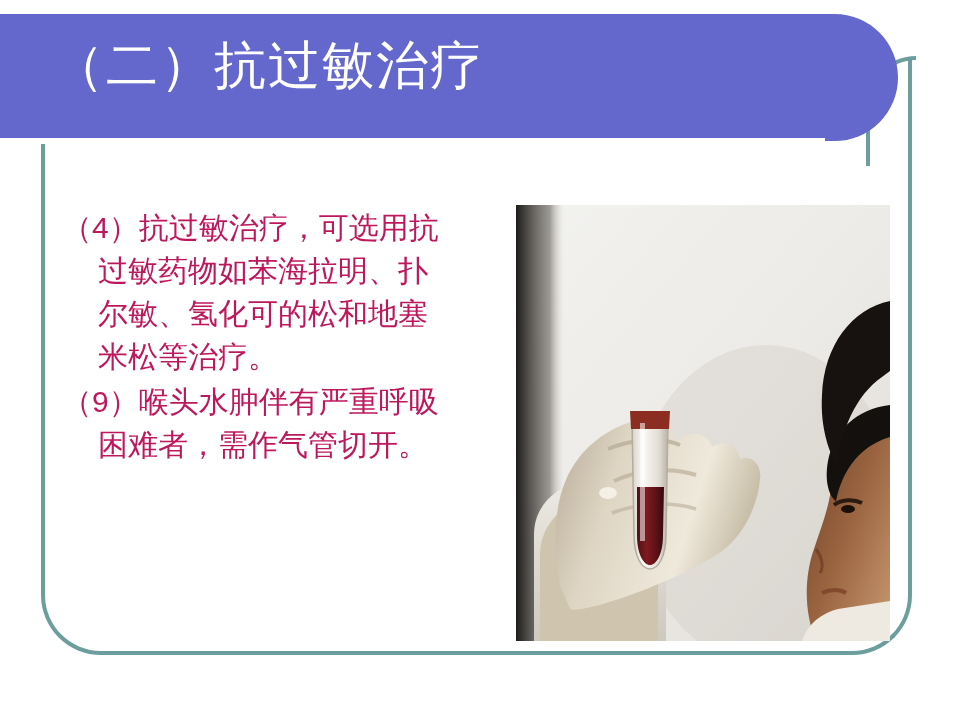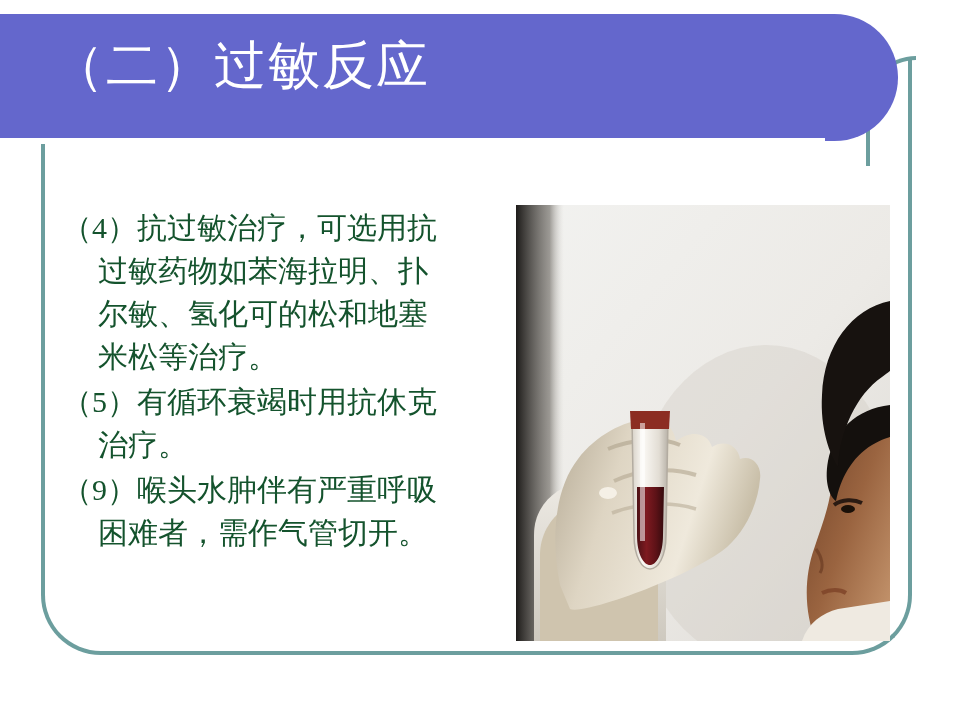--- a/index.html
+++ b/index.html
@@ -80,27 +80,27 @@
   
   .body-text {
     position: absolute;
     left: 62px;
     top: 206px;
     width: 400px;
   }
   .para {
     font-size: 30px;
     line-height: 43px;
-    color: #14532d;
+    color: #be185d;
     text-indent: 0;
     margin: 0 16px 2px 0;
     padding-left: 36px;
     text-indent: -36px;
     letter-spacing: 0px;
-    font-family: Liberation Serif, serif;
+    font-family: Liberation Sans, sans-serif;
   }
 
   
   .photo {
     position: absolute;
     left: 516px;
     top: 205px;
     width: 374px;
     height: 436px;
     overflow: hidden;
@@ -112,25 +112,24 @@
 <body>
 
 <div class="slide">
 
   <div class="frame"></div>
   <div class="frame-right-curve"></div>
 
   <div class="header-band">
     <div class="header-rule"></div>
   </div>
-  <div class="title">（二）过敏反应</div>
+  <div class="title">（二）抗过敏治疗</div>
 
   <div class="body-text">
     <p class="para">（4）抗过敏治疗，可选用抗过敏药物如苯海拉明、扑尔敏、氢化可的松和地塞米松等治疗。</p>
-    <p class="para">（5）有循环衰竭时用抗休克治疗。</p>
     <p class="para">（9）喉头水肿伴有严重呼吸困难者，需作气管切开。</p>
   </div>
 
   <div class="photo">
     <svg width="374" height="436" viewBox="0 0 374 436" xmlns="http://www.w3.org/2000/svg">
       <defs>
         <linearGradient id="bg" x1="0" y1="0" x2="1" y2="1">
           <stop offset="0" stop-color="#f2f2f0"></stop>
           <stop offset="0.55" stop-color="#eceae6"></stop>
           <stop offset="1" stop-color="#dedbd6"></stop>

